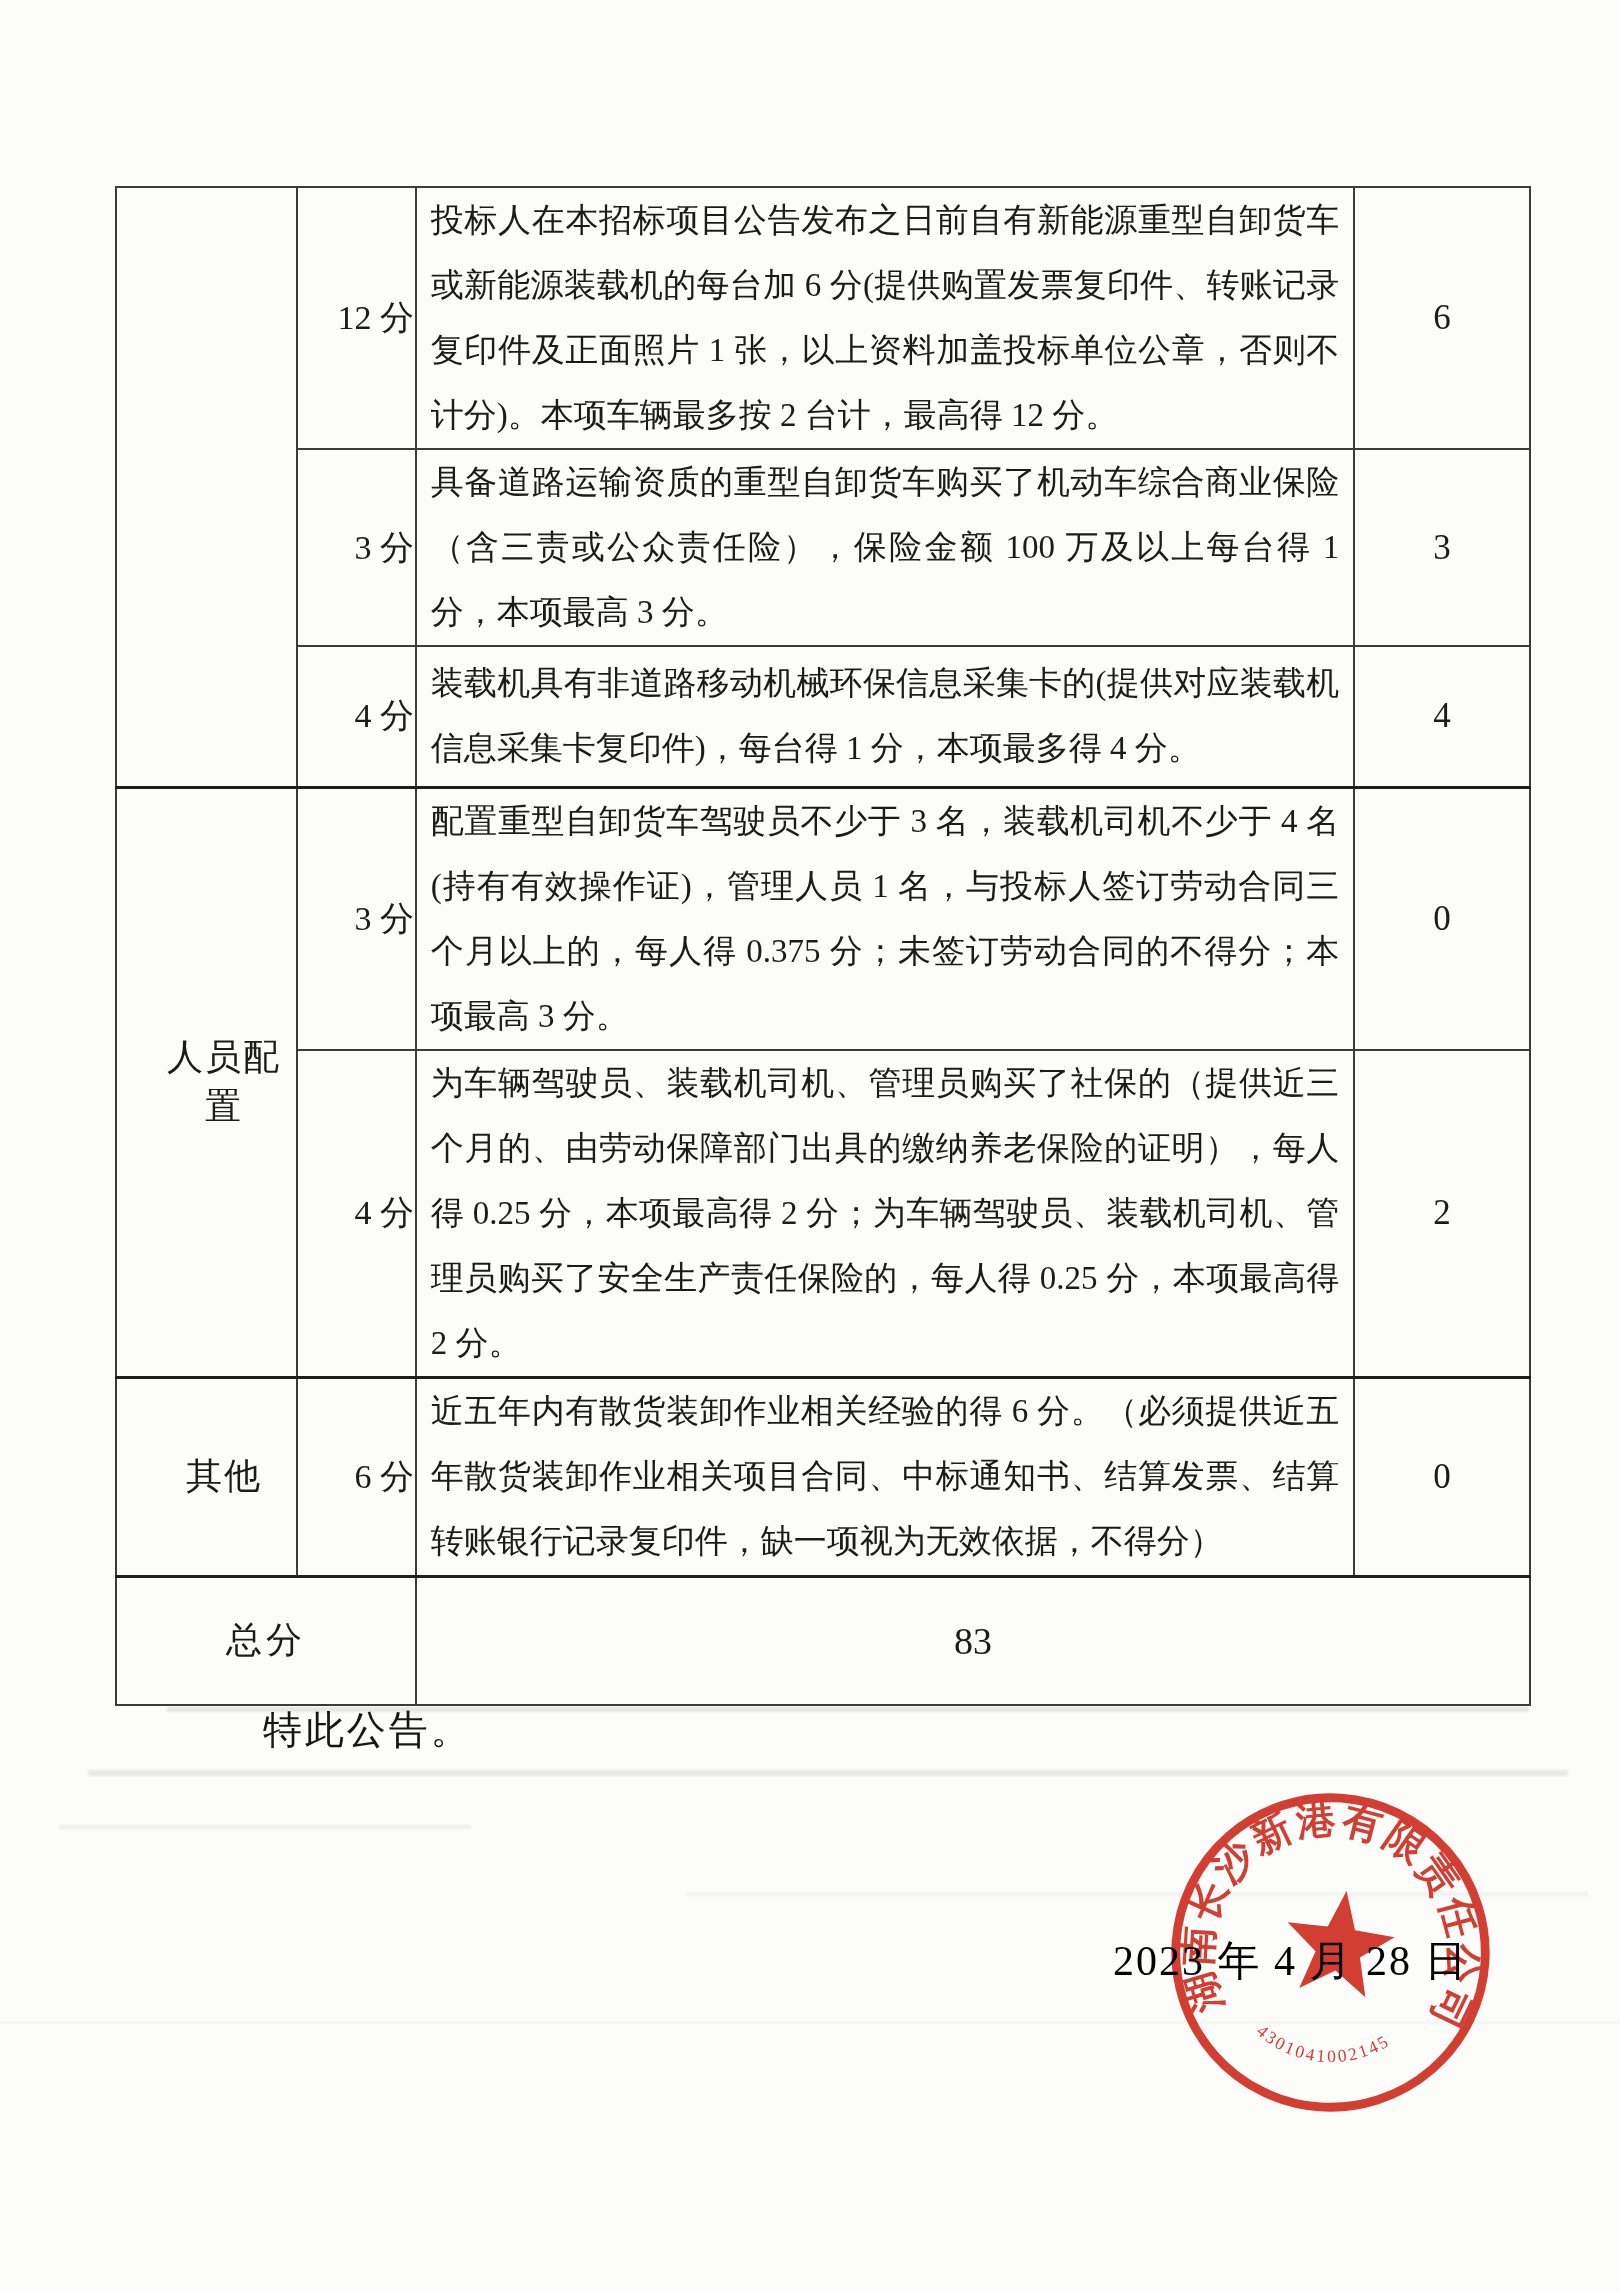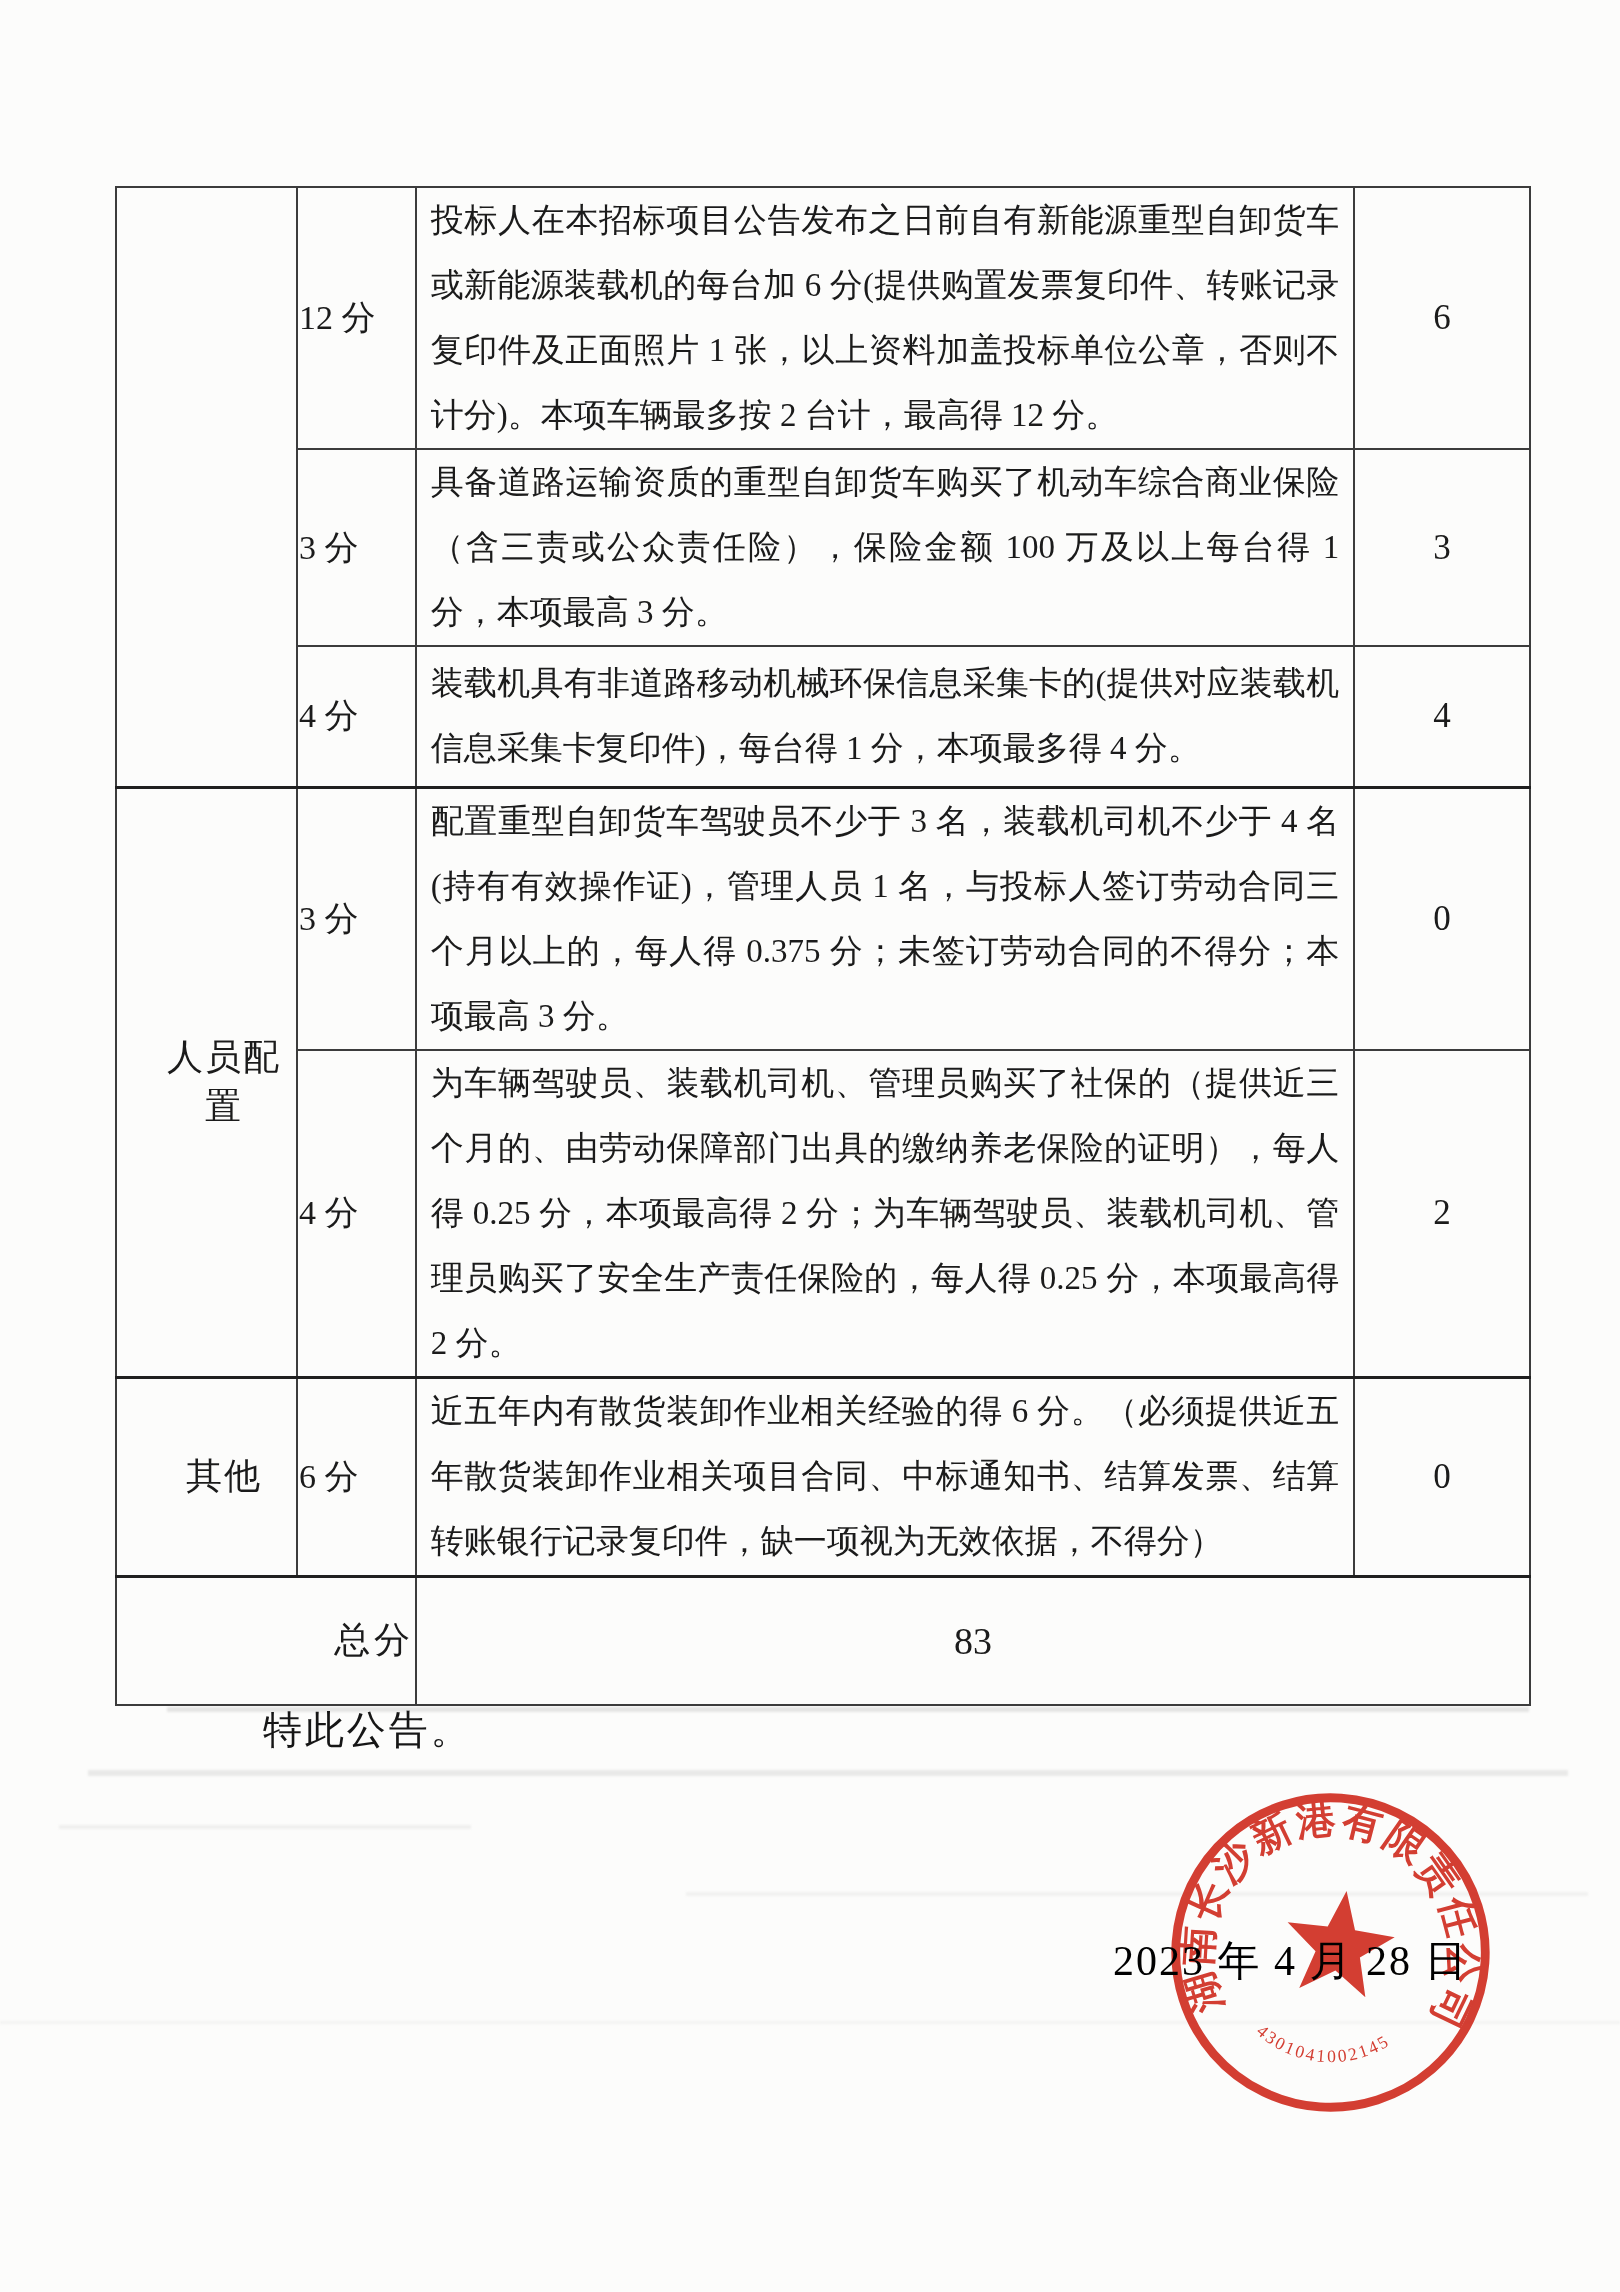--- a/index.html
+++ b/index.html
@@ -32,37 +32,37 @@
   }
   tr.section-start td { border-top: 3.9px solid #1f1f1f; }
 
   td.cat-cell {
     text-align: center;
     font-size: 36px;
     letter-spacing: 2px;
     padding-left: 36px;
   }
   td.weight-cell {
-    text-align: left;
+    text-align: right;
     font-size: 34px;
     white-space: nowrap;
   }
   td.criteria-cell {
     font-size: 33px;
     line-height: 65px;
     padding: 0 13.7px;
     text-align: justify;
     text-justify: inter-ideograph;
   }
   td.score-cell {
     text-align: center;
     font-size: 35px;
   }
   td.total-label-cell {
-    text-align: right;
+    text-align: center;
     font-size: 36px;
     letter-spacing: 3.9px;
   }
   td.total-value-cell {
     text-align: center;
     font-size: 38px;
   }
 
   .closing-note {
     position: absolute;

